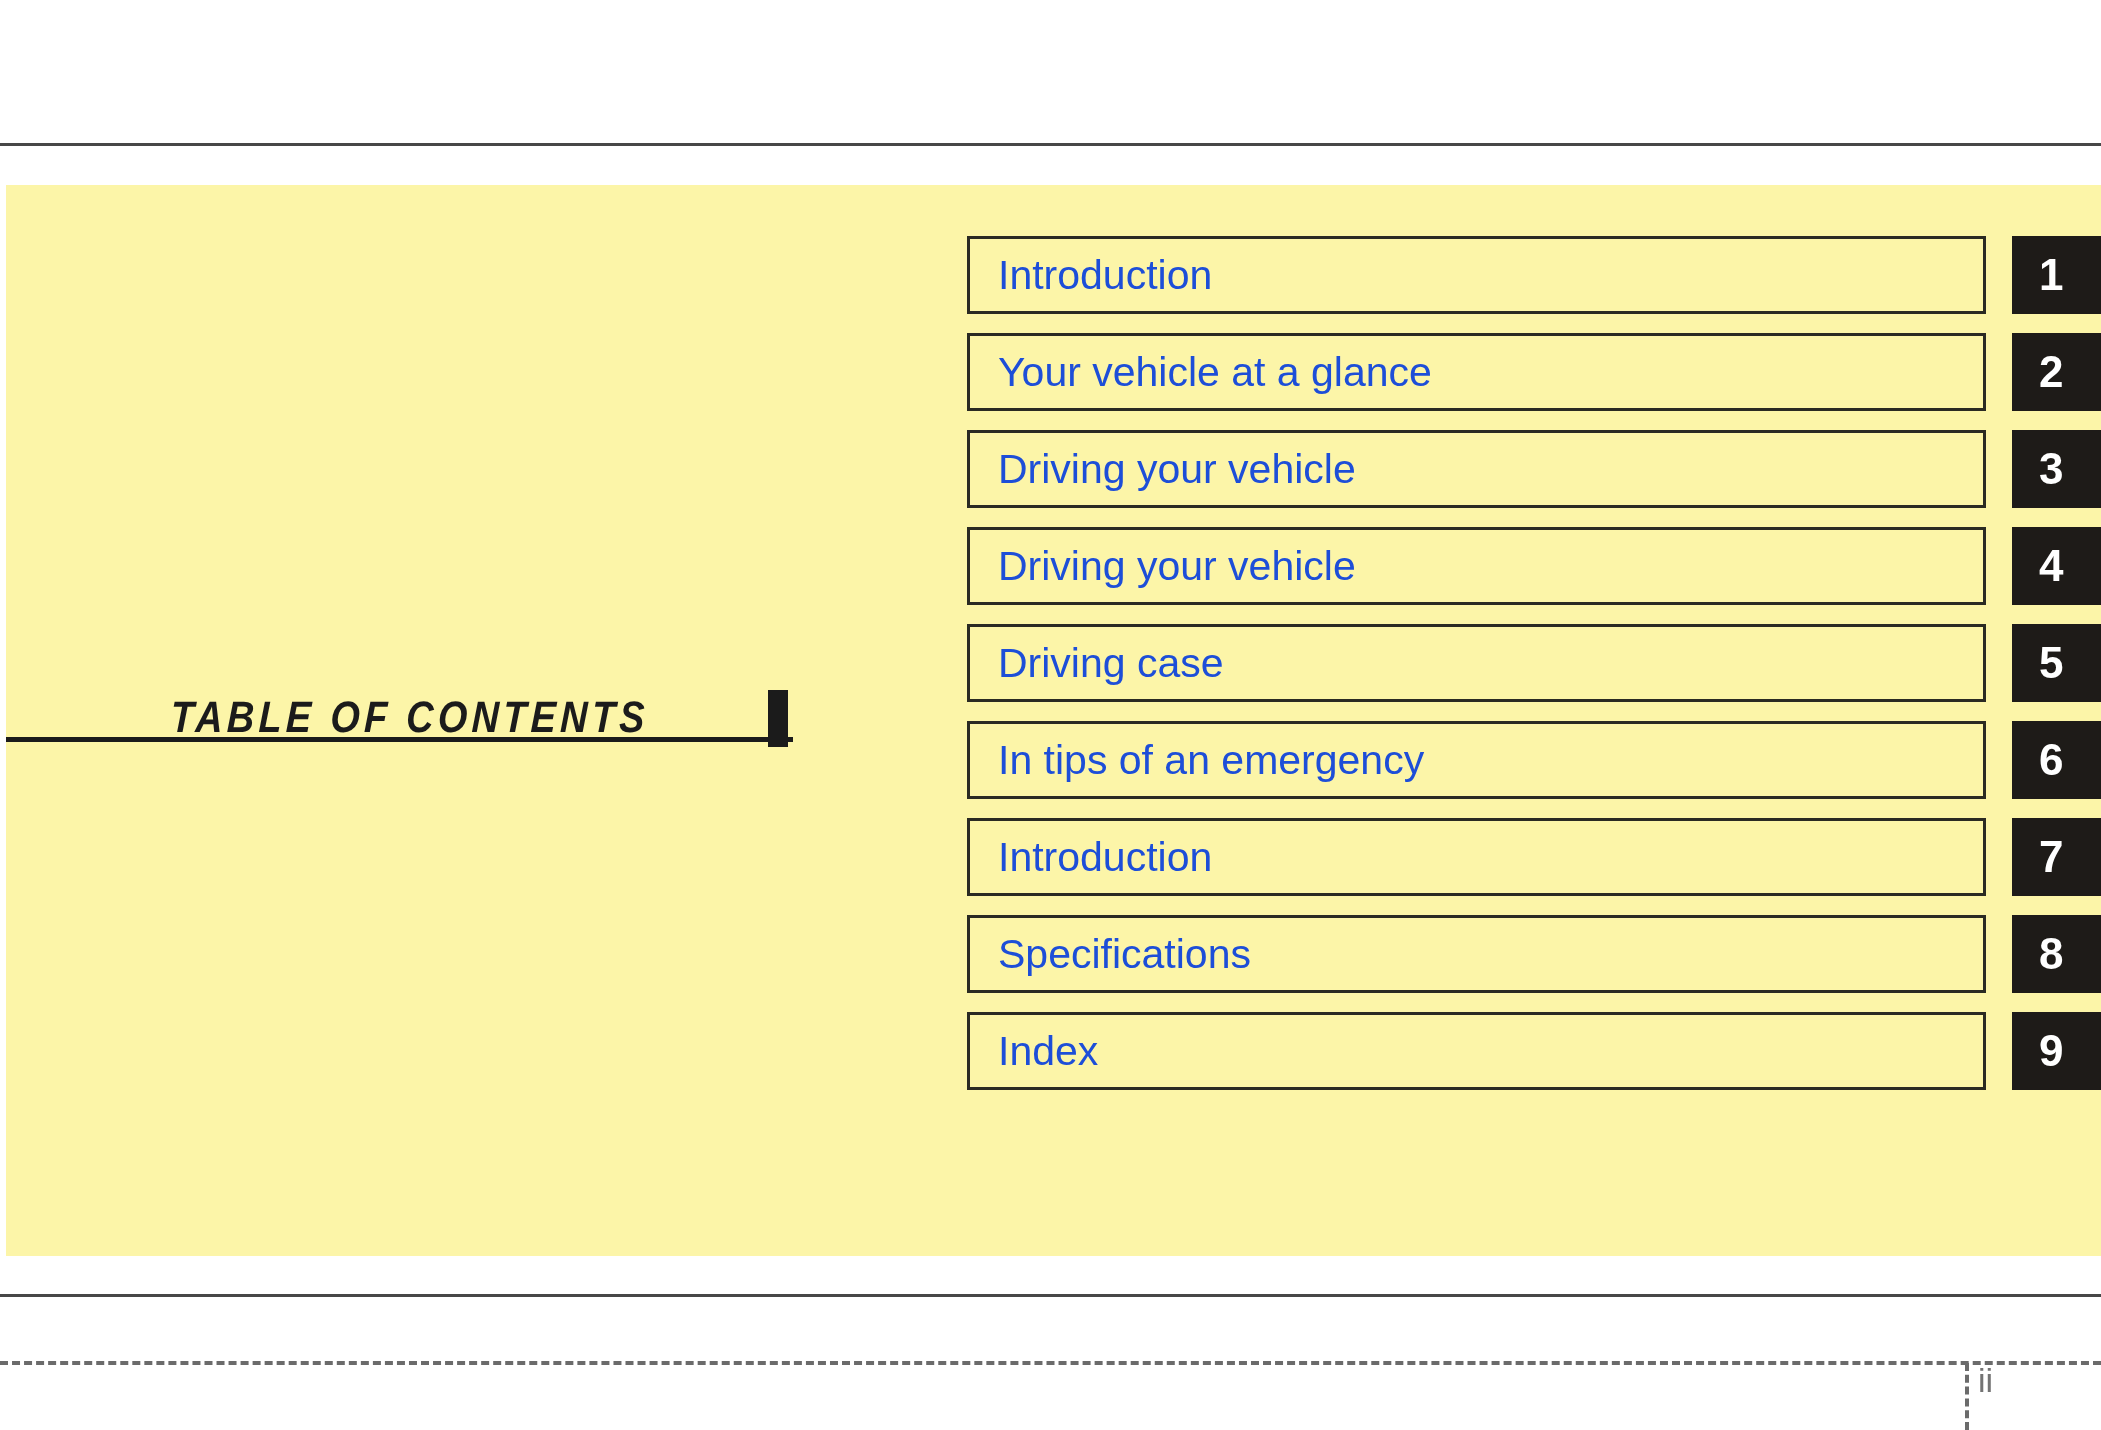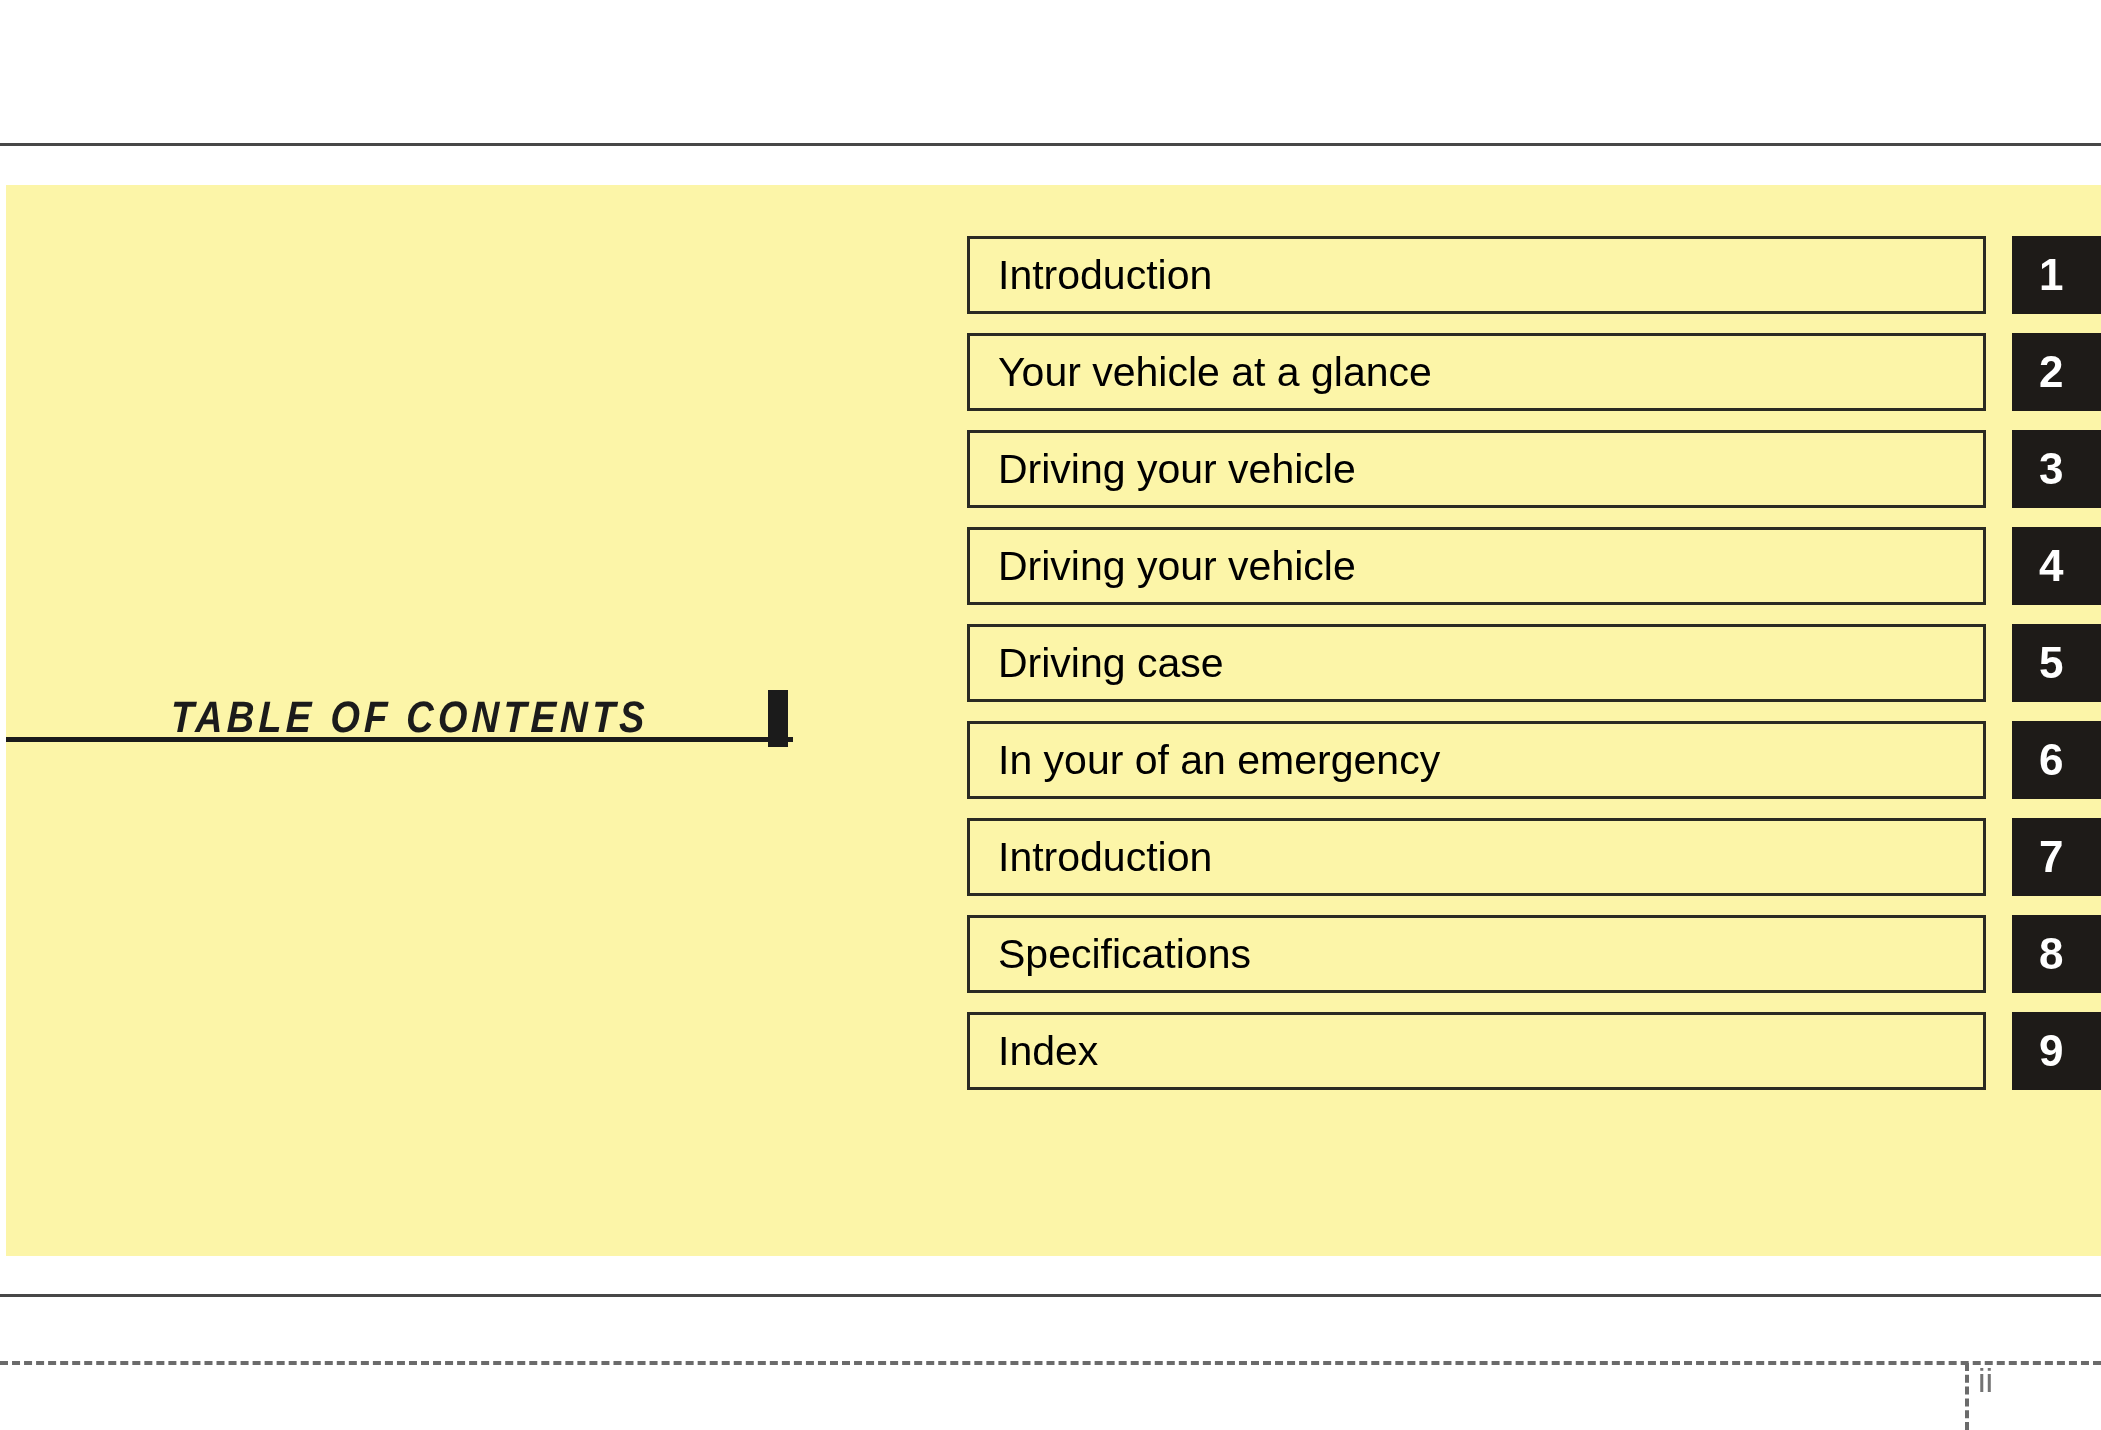--- a/index.html
+++ b/index.html
@@ -139,21 +139,21 @@
     background: #fcf5a8;
   }
   .toc-label {
     position: absolute;
     left: 28px;
     top: 50%;
     transform: translateY(-50%);
     font-family: "Liberation Sans", sans-serif;
     font-size: 41px;
     line-height: 47px;
-    color: #000000;
+    color: #1d4ed8;
     white-space: nowrap;
   }
   .toc-tab {
     position: absolute;
     left: 1045px;
     top: 0;
     width: 95px;
     height: 78px;
     background: #1e1b18;
   }
@@ -226,21 +226,21 @@
         <div class="toc-box">
           <span class="toc-label">Driving case</span>
         </div>
         <div class="toc-tab">
           <span class="toc-tab-number">5</span>
         </div>
       </div>
 
       <div class="toc-row">
         <div class="toc-box">
-          <span class="toc-label">In your of an emergency</span>
+          <span class="toc-label">In tips of an emergency</span>
         </div>
         <div class="toc-tab">
           <span class="toc-tab-number">6</span>
         </div>
       </div>
 
       <div class="toc-row">
         <div class="toc-box">
           <span class="toc-label">Introduction</span>
         </div>

